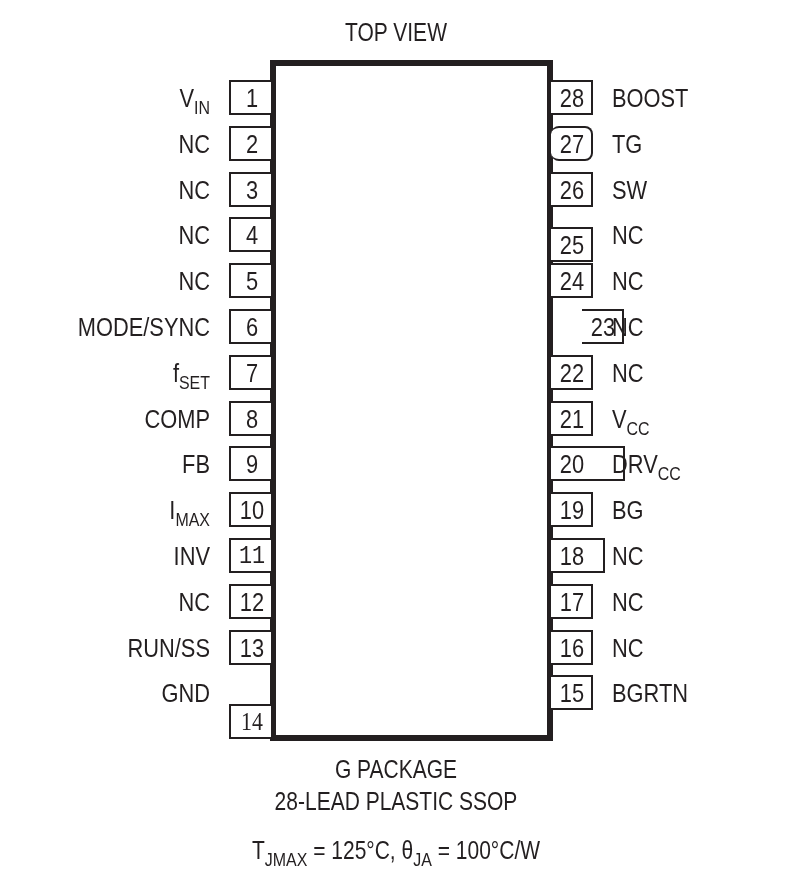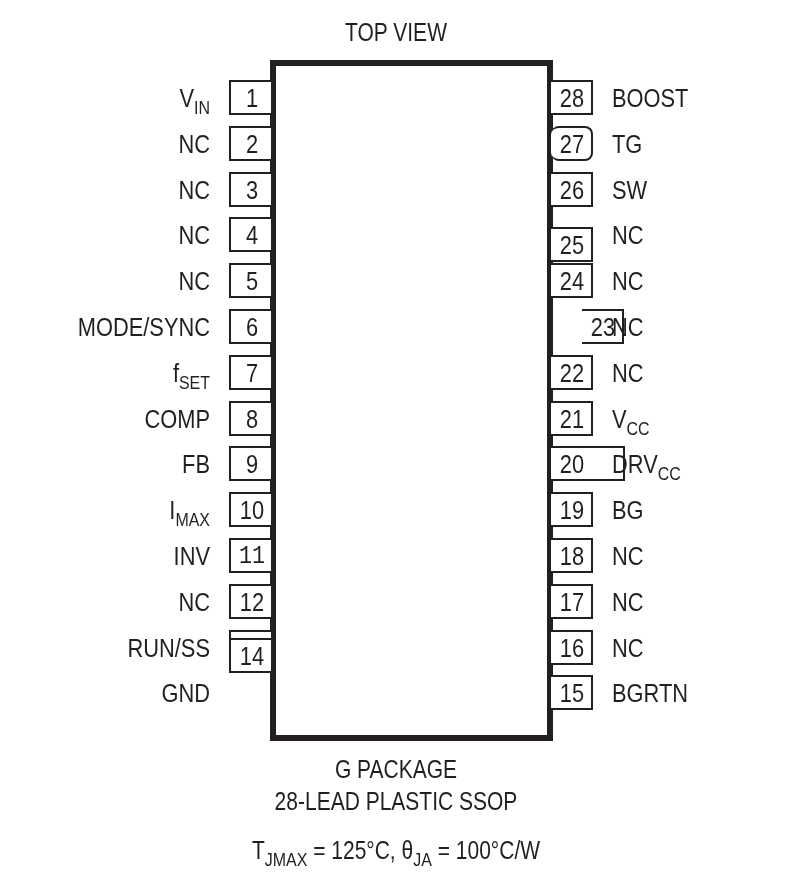--- a/index.html
+++ b/index.html
@@ -76,21 +76,21 @@
     </div>
     <div class="label-l" style="top: 543px;"><span>INV</span><span class="sub"></span></div>
     <div class="pin pin-l" style="top: 583.8px;">
       <div class="pin-num">12</div>
     </div>
     <div class="label-l" style="top: 588.8px;"><span>NC</span><span class="sub"></span></div>
     <div class="pin pin-l" style="top: 629.6px;">
       <div class="pin-num">13</div>
     </div>
     <div class="label-l" style="top: 634.6px;"><span>RUN/SS</span><span class="sub"></span></div>
-    <div class="pin pin-l" style="top: 638px;">
+    <div class="pin pin-l" style="top: 704px; font-family: Liberation Serif, serif;">
       <div class="pin-num">14</div>
     </div>
     <div class="label-l" style="top: 680.4px;"><span>GND</span><span class="sub"></span></div>
     <div class="pin pin-r" style="top: 80px;">
       <div class="pin-num">28</div>
     </div>
     <div class="label-r" style="top: 85px;"><span>BOOST</span><span class="sub"></span></div>
     <div class="pin pin-r" style="top: 125.8px; border-radius: 8px;">
       <div class="pin-num">27</div>
     </div>
@@ -120,21 +120,21 @@
     </div>
     <div class="label-r" style="top: 405.6px;"><span>V</span><span class="sub">CC</span></div>
     <div class="pin pin-r" style="top: 446.4px; padding-left: 32px;">
       <div class="pin-num">20</div>
     </div>
     <div class="label-r" style="top: 451.4px;"><span>DRV</span><span class="sub">CC</span></div>
     <div class="pin pin-r" style="top: 492.2px;">
       <div class="pin-num">19</div>
     </div>
     <div class="label-r" style="top: 497.2px;"><span>BG</span><span class="sub"></span></div>
-    <div class="pin pin-r" style="top: 538px;">
+    <div class="pin pin-r" style="top: 538px; padding-left: 12px;">
       <div class="pin-num">18</div>
     </div>
     <div class="label-r" style="top: 543px;"><span>NC</span><span class="sub"></span></div>
     <div class="pin pin-r" style="top: 583.8px;">
       <div class="pin-num">17</div>
     </div>
     <div class="label-r" style="top: 588.8px;"><span>NC</span><span class="sub"></span></div>
     <div class="pin pin-r" style="top: 629.6px;">
       <div class="pin-num">16</div>
     </div>

